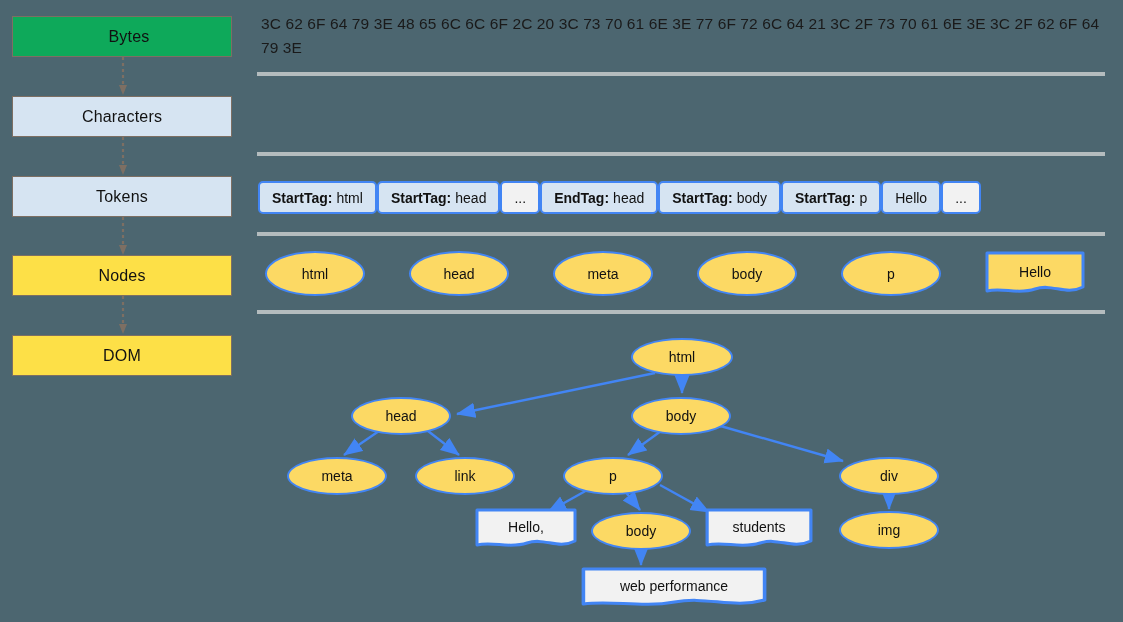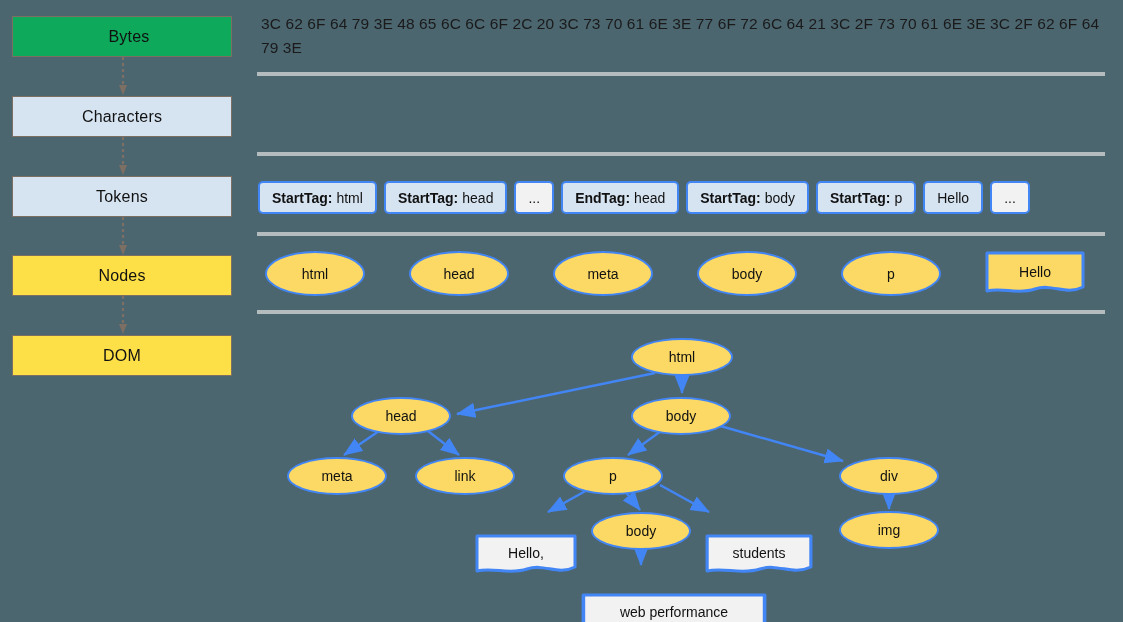--- a/index.html
+++ b/index.html
@@ -79,21 +79,20 @@
     letter-spacing: -.2px;
   }
 
   
   .tokens-row {
     position: absolute;
     left: 258px;
     top: 181px;
     display: flex;
     align-items: center;
-    gap: 7px;
   }
   .chip {
     box-sizing: border-box;
     height: 33px;
     border: 2px solid #4285f4;
     border-radius: 5px;
     background: #d6e4f2;
     display: flex;
     align-items: center;
     justify-content: center;
@@ -160,21 +159,20 @@
     font-size: 14px;
     color: #111111;
   }
   .tnode.oval {
     border: 2px solid #4285f4;
     border-radius: 50%;
     background: #fcd964;
   }
   .tnode.docbox {
     background: transparent;
-    margin-top: 26px;
   }
   .tnode.docbox > svg {
     position: absolute;
     left: 0; top: 0; width: 100%; height: 100%;
   }
   .tnode.docbox > span { position: relative; z-index: 2; margin-top: -4px; }
 </style>
 </head>
 <body>
 

